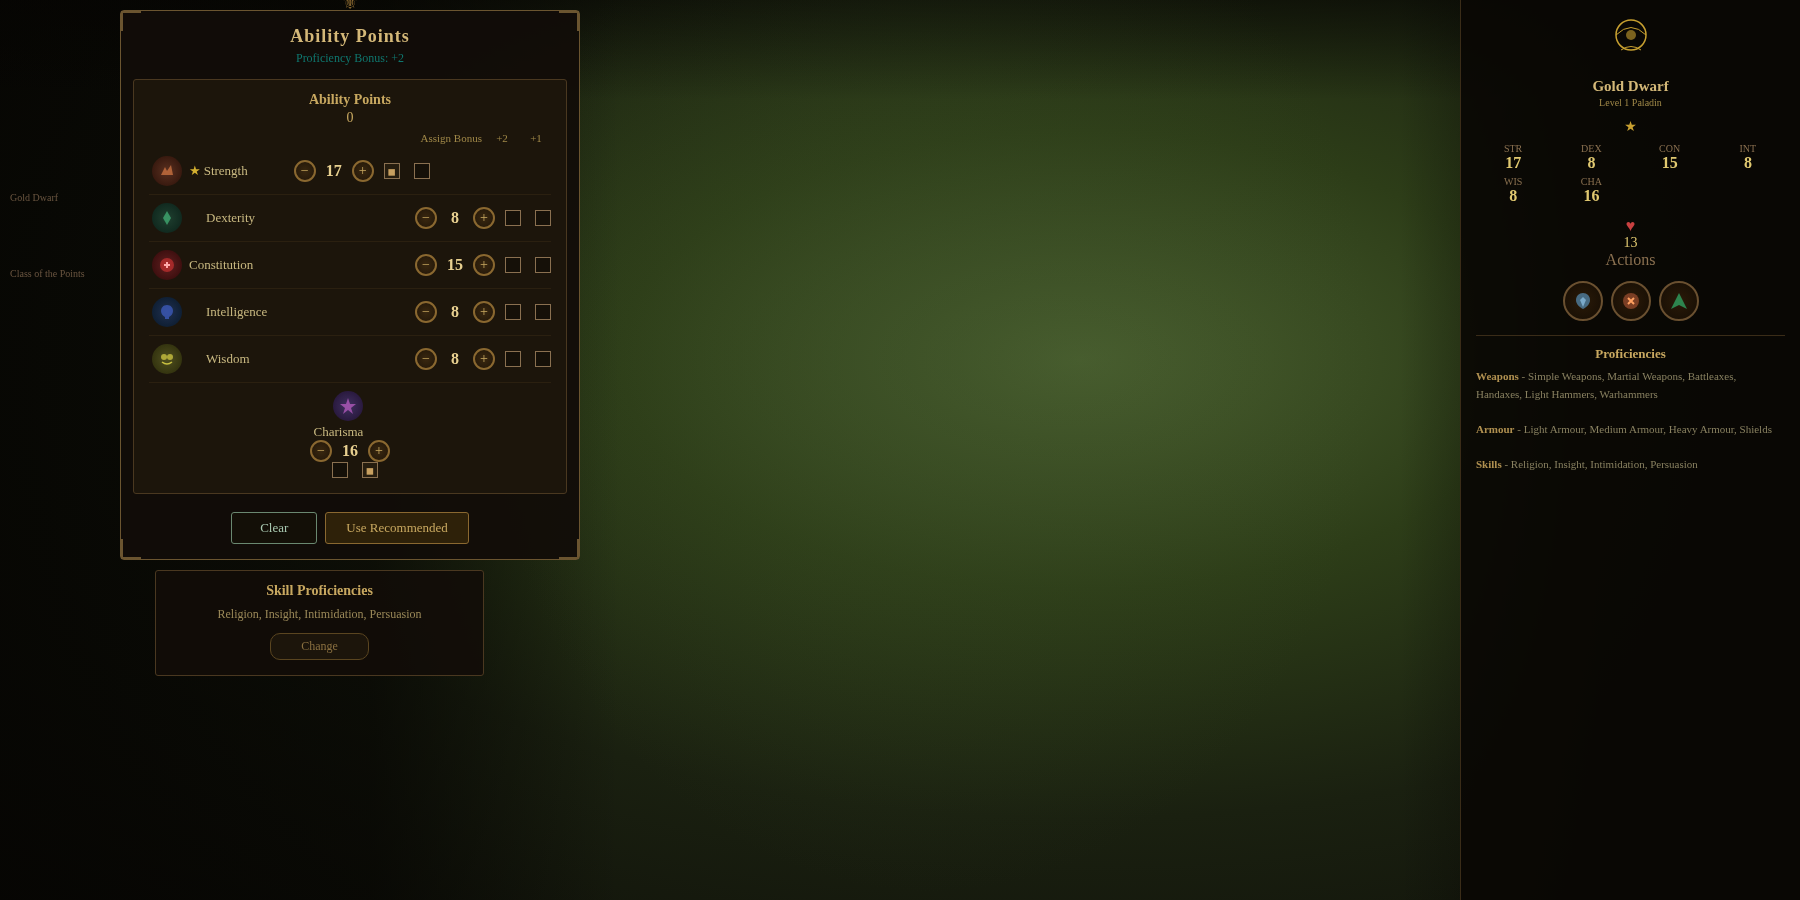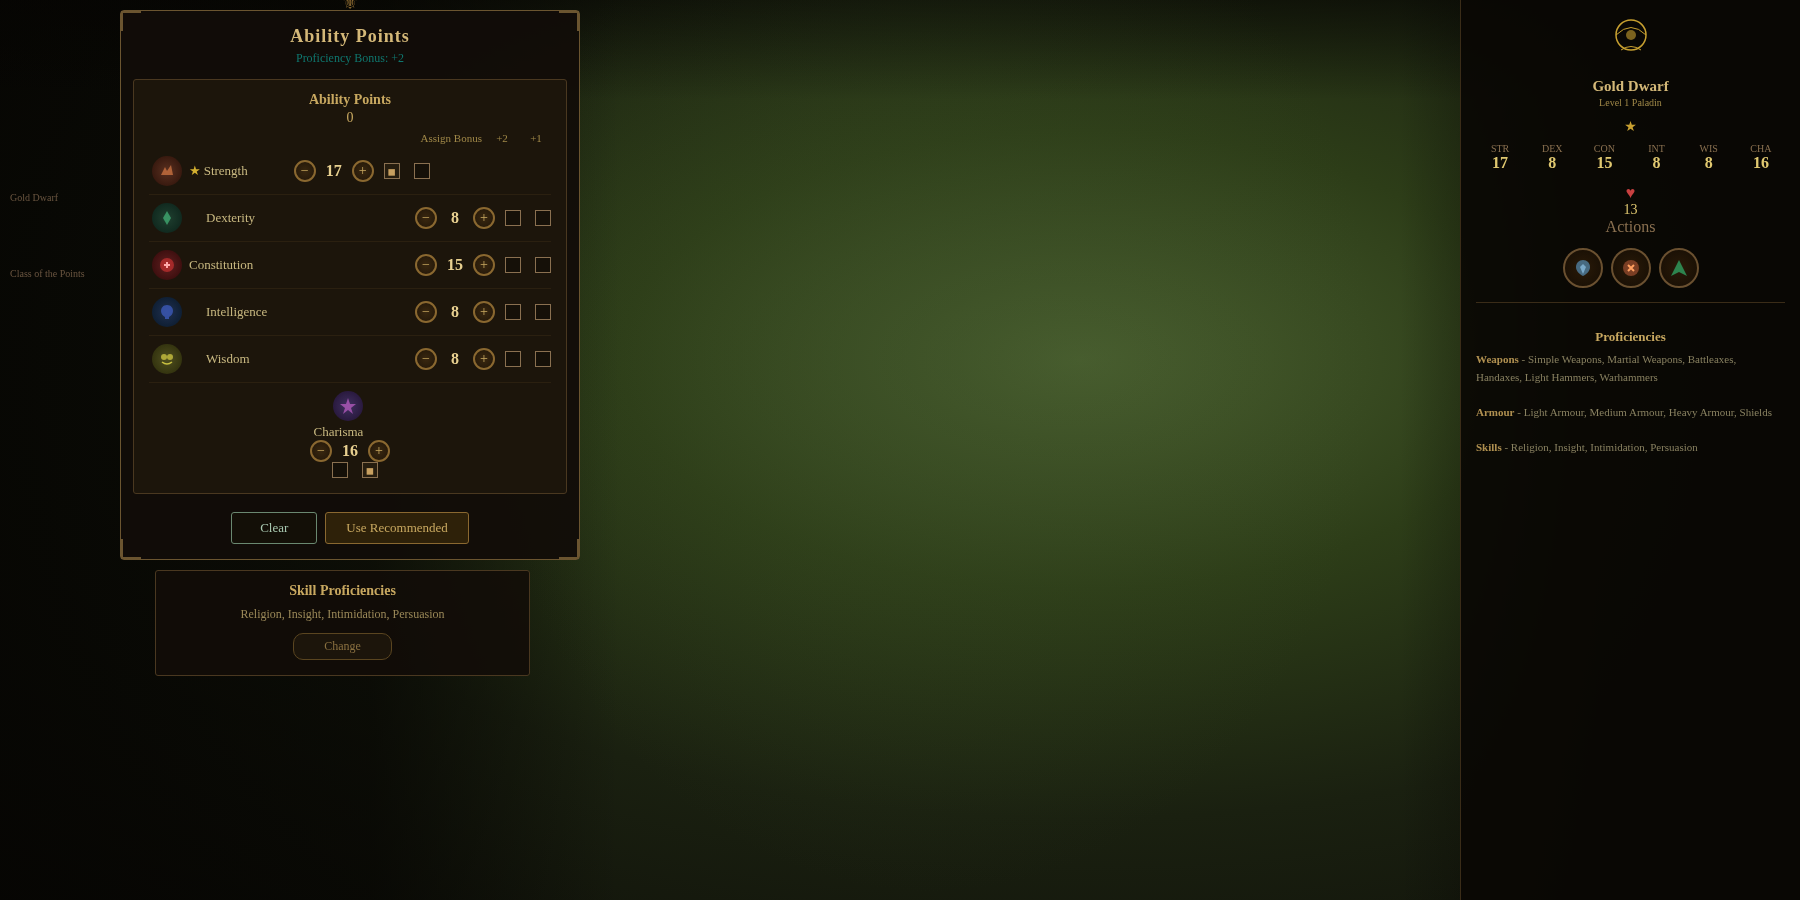--- a/index.html
+++ b/index.html
@@ -292,21 +292,21 @@
       font-size: 13px;
       cursor: pointer;
       font-family: 'Georgia', serif;
     }
 
     
     .skill-panel {
       position: absolute;
       left: 155px;
       top: 570px;
-      width: 375px;
+      width: 329px;
       background: rgba(18, 13, 8, 0.88);
       border: 1px solid #4a3820;
       border-radius: 3px;
       padding: 12px 20px 15px;
     }
 
     .skill-title {
       color: #c8a860;
       font-size: 14px;
       font-weight: bold;
@@ -371,21 +371,21 @@
 
     .star-row {
       text-align: center;
       color: #c8a030;
       font-size: 14px;
       margin-bottom: 8px;
     }
 
     .stat-grid {
       display: grid;
-      grid-template-columns: repeat(6, 1fr);
+      grid-template-columns: repeat(4, 1fr);
       gap: 4px;
       margin-bottom: 12px;
     }
 
     .stat-cell {
       text-align: center;
     }
 
     .stat-abbr {
       color: #8a7050;
@@ -433,21 +433,21 @@
       border: 2px solid #6a5030;
       background: radial-gradient(circle, #2a1a08 0%, #150d04 100%);
       display: flex;
       align-items: center;
       justify-content: center;
       font-size: 18px;
     }
 
     .proficiencies-section {
       border-top: 1px solid #3a2c18;
-      padding-top: 26px;
+      padding-top: 10px;
     }
 
     .prof-title {
       color: #c8a860;
       font-size: 13px;
       font-weight: bold;
       margin-bottom: 6px;
       text-align: center;
     }
 

